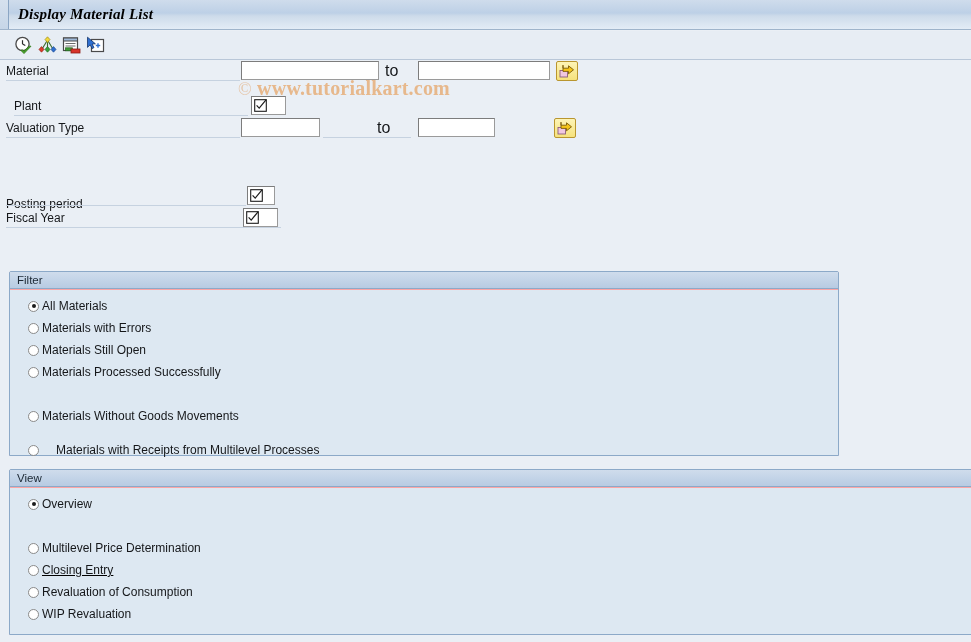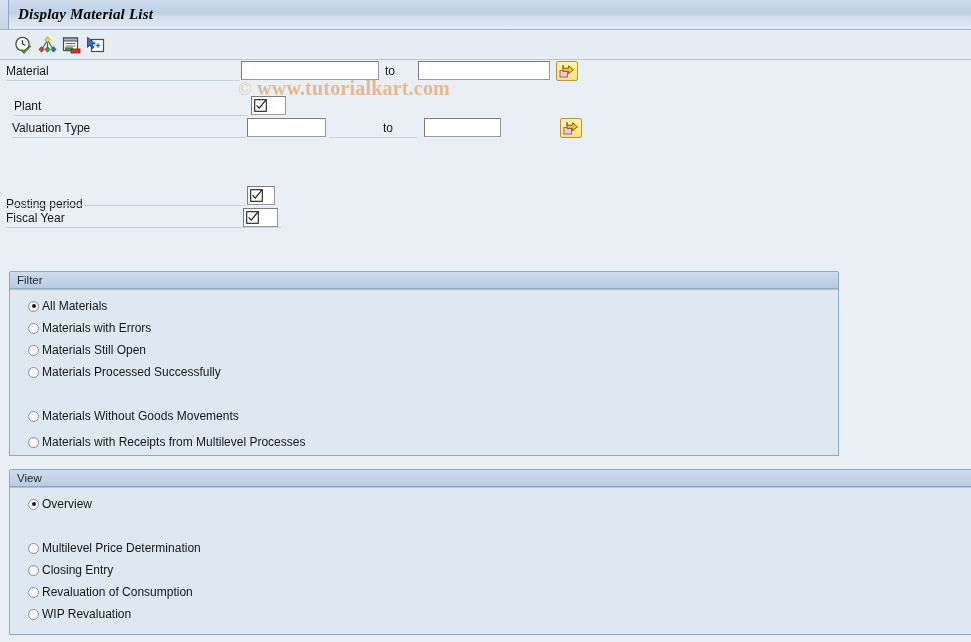--- a/index.html
+++ b/index.html
@@ -100,21 +100,21 @@
     white-space: nowrap;
     line-height: 16px;
   }
   .lbl-underline {
     position: absolute;
     height: 1px;
     background: #c6d2e0;
   }
   .to-word {
     position: absolute;
-    font-size: 12px;
+    font-size: 16px;
     color: #15171a;
     line-height: 16px;
   }
 
   .sapinput {
     position: absolute;
     box-sizing: border-box;
     background: #ffffff;
     border: 1px solid #9a9a9a;
     border-top-color: #7c7c7c;
@@ -299,21 +299,21 @@
     <div class="flabel" style="top:3px;">Plant</div>
     <div class="lbl-underline" style="left:6px; top:20px; width:234px;"></div>
     <div class="chkfield" style="left:243px; top:1px; width:35px;">
       <svg class="chkglyph" viewBox="0 0 13 13">
         <rect x="0.7" y="0.7" width="11.6" height="11.6" fill="#ffffff" stroke="#1c1c1c" stroke-width="1.1"></rect>
         <path d="M2.6 6.3 L5.2 9.2 L12.2 0.6" fill="none" stroke="#1c1c1c" stroke-width="1.2"></path>
       </svg>
     </div>
   </div>
 
-  <div class="field-row" style="left:6px; top:117px; width:600px;padding-left:24px;">
+  <div class="field-row" style="left:0; top:117px; width:600px;padding-left:24px;">
     <div class="flabel" style="top:3px;">Valuation Type</div>
     <div class="lbl-underline" style="left:6px; top:20px; width:234px;"></div>
     <input class="sapinput" type="text" style="left: 241px; top: 1px; width: 79px;" value="">
     <div class="to-word" style="left:377px; top:3px;">to</div>
     <div class="lbl-underline" style="left:323px; top:20px; width:88px;"></div>
     <input class="sapinput" type="text" style="left: 418px; top: 1px; width: 77px;" value="">
     <button class="msel" style="left:554px; top:1px;">
       <svg width="16" height="15" viewBox="0 0 16 15">
         <rect x="1" y="6.5" width="7.5" height="6.5" fill="#f0c7e0" stroke="#8a5e7c" stroke-width="0.9"></rect>
         <path d="M4 1.2 L4 4.2 L9.5 4.2 L9.5 1.8 L14.5 5.8 L9.5 9.8 L9.5 7.4 L4 7.4 L4 1.2 Z" fill="#f5c518" stroke="#7a5a08" stroke-width="0.9" stroke-linejoin="round"></path>
@@ -361,41 +361,41 @@
         <span class="radio-label">Materials Still Open</span>
       </div>
       <div class="radio-row" style="top:74px;">
         <span class="radio-mark"></span>
         <span class="radio-label">Materials Processed Successfully</span>
       </div>
       <div class="radio-row" style="top:118px;">
         <span class="radio-mark"></span>
         <span class="radio-label">Materials Without Goods Movements</span>
       </div>
-      <div class="radio-row" style="top:144px;">
+      <div class="radio-row" style="top:152px;gap:14px;">
         <span class="radio-mark"></span>
         <span class="radio-label">Materials with Receipts from Multilevel Processes</span>
       </div>
     </div>
   </div>
 
   <div class="groupbox" style="left:9px; top:469px; width:968px; height:166px;">
     <div class="gb-header">
       <div class="gb-title">View</div>
     </div>
     <div class="gb-body">
       <div class="radio-row checked" style="top:8px;">
         <span class="radio-mark"></span>
         <span class="radio-label">Overview</span>
       </div>
       <div class="radio-row" style="top:52px;">
         <span class="radio-mark"></span>
         <span class="radio-label">Multilevel Price Determination</span>
       </div>
-      <div class="radio-row" style="top:74px;">
+      <div class="radio-row" style="top:74px;text-decoration:underline;">
         <span class="radio-mark"></span>
         <span class="radio-label">Closing Entry</span>
       </div>
       <div class="radio-row" style="top:96px;">
         <span class="radio-mark"></span>
         <span class="radio-label">Revaluation of Consumption</span>
       </div>
       <div class="radio-row" style="top:118px;">
         <span class="radio-mark"></span>
         <span class="radio-label">WIP Revaluation</span>

